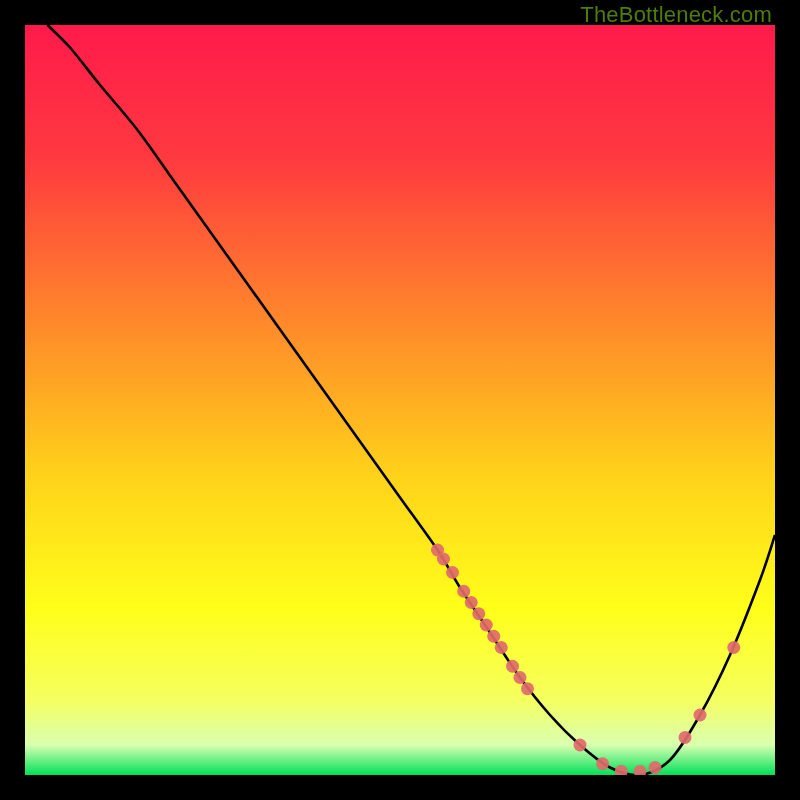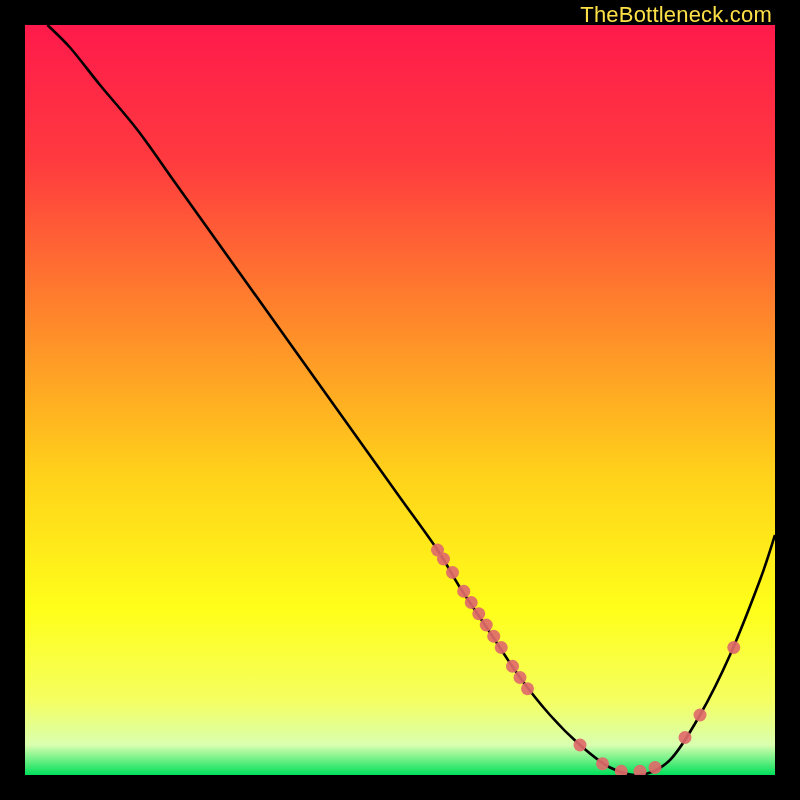--- a/index.html
+++ b/index.html
@@ -23,21 +23,21 @@
     position: absolute;
     left: 0;
     top: 0;
     width: 750px;
     height: 750px;
   }
   .watermark {
     position: absolute;
     top: 2px;
     right: 28px;
-    color: #fde047;
+    color: #4d7c0f;
     font-size: 22px;
     font-weight: 500;
     letter-spacing: 0.2px;
   }
 </style>
 </head>
 <body>
 
 <div class="watermark">TheBottleneck.com</div>
 

